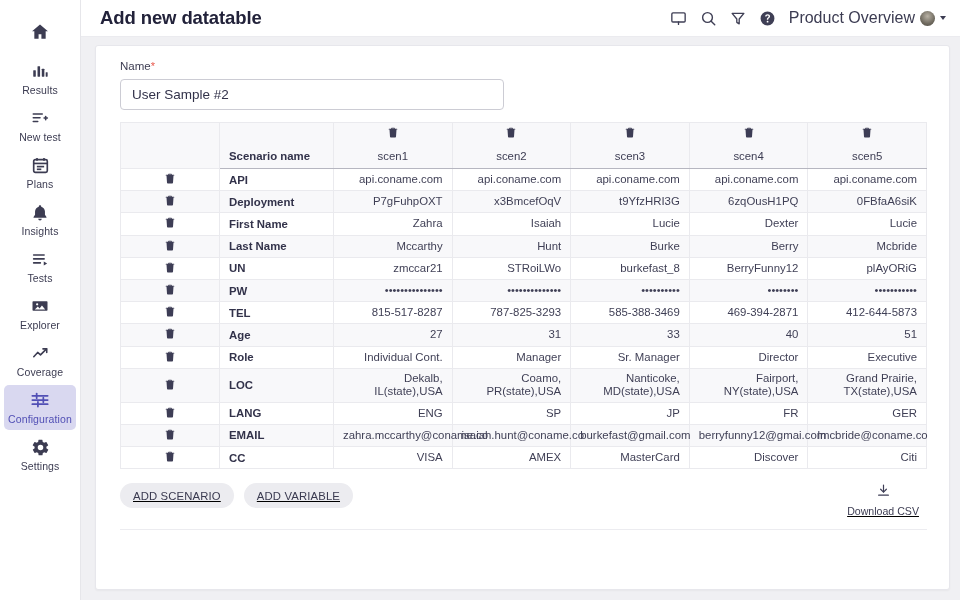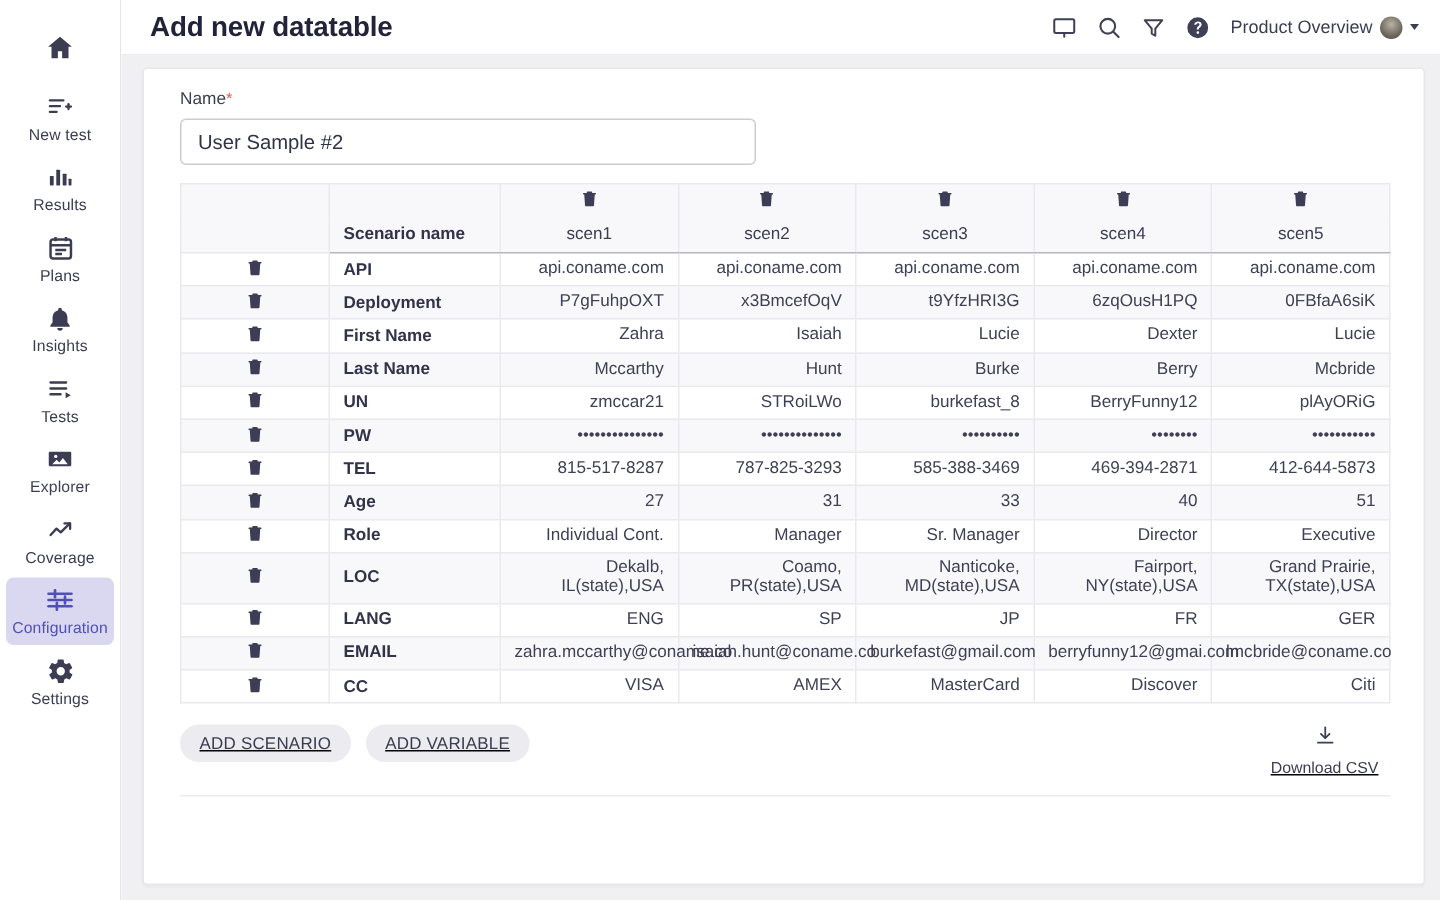--- a/index.html
+++ b/index.html
@@ -44,21 +44,21 @@
     height: 37px; flex: 0 0 37px;
     display: flex; align-items: center;
     padding: 0 20px 0 19px;
     background: #fff;
     border-bottom: 1px solid #ebebef;
   }
   .page-title { font-size: 18.5px; font-weight: 700; color: #22223a; letter-spacing: -0.1px; }
   .topbar-right { margin-left: auto; display: flex; align-items: center; gap: 13px; }
   .tb-ico { color: #3f3f55; display: flex; align-items: center; cursor: pointer; }
   .tb-user { display: flex; align-items: center; gap: 5px; cursor: pointer; }
-  .tb-user-name { font-size: 12px; color: #3c3c52; }
+  .tb-user-name { font-size: 16px; color: #3c3c52; }
   .avatar {
     width: 15px; height: 15px; border-radius: 50%;
     background: radial-gradient(circle at 50% 35%, #b9b2a5 0%, #6f6a5f 60%, #4c4840 100%);
     display: block;
   }
   .caret { width: 0; height: 0; border-left: 3.5px solid transparent; border-right: 3.5px solid transparent; border-top: 4px solid #3c3c52; }
 
   .content-area { flex: 1; background: #f0f0f3; padding: 8px 16px 10px 14px; }
 
   .card {
@@ -150,40 +150,40 @@
       <span class="nav-ico">
         <svg width="20" height="20" viewBox="0 0 24 24" fill="currentColor">
             <path d="M12 3L2.5 11h2.7v9.2h5.1v-5.6h3.4v5.6h5.1V11h2.7L12 3z"></path>
           </svg>
       </span>
     </div>
 
     <div class="nav-item">
       <span class="nav-ico">
         <svg width="20" height="18" viewBox="0 0 24 24" fill="currentColor">
+          <rect x="3" y="11" width="3.4" height="8.5" rx="0.6"></rect>
+          <rect x="8.7" y="5.5" width="3.4" height="14" rx="0.6"></rect>
+          <rect x="14.4" y="9" width="3.4" height="10.5" rx="0.6"></rect>
+          <rect x="19.6" y="13.5" width="2.6" height="6" rx="0.6"></rect>
+        </svg>
+      </span>
+      <span class="nav-label">Results</span>
+    </div>
+
+    <div class="nav-item">
+      <span class="nav-ico">
+        <svg width="20" height="18" viewBox="0 0 24 24" fill="currentColor">
           <rect x="2" y="5.5" width="14" height="2.1" rx="1"></rect>
           <rect x="2" y="10.6" width="11" height="2.1" rx="1"></rect>
           <rect x="2" y="15.7" width="8" height="2.1" rx="1"></rect>
           <rect x="16.4" y="11" width="6.4" height="2.1" rx="1"></rect>
           <rect x="18.5" y="8.9" width="2.1" height="6.4" rx="1"></rect>
         </svg>
       </span>
       <span class="nav-label">New test</span>
-    </div>
-
-    <div class="nav-item">
-      <span class="nav-ico">
-        <svg width="20" height="18" viewBox="0 0 24 24" fill="currentColor">
-          <rect x="3" y="11" width="3.4" height="8.5" rx="0.6"></rect>
-          <rect x="8.7" y="5.5" width="3.4" height="14" rx="0.6"></rect>
-          <rect x="14.4" y="9" width="3.4" height="10.5" rx="0.6"></rect>
-          <rect x="19.6" y="13.5" width="2.6" height="6" rx="0.6"></rect>
-        </svg>
-      </span>
-      <span class="nav-label">Results</span>
     </div>
 
     <div class="nav-item">
       <span class="nav-ico">
         <svg width="19" height="19" viewBox="0 0 24 24" fill="none" stroke="currentColor" stroke-width="2.1">
           <rect x="3.4" y="4.6" width="17.2" height="16" rx="2"></rect>
           <line x1="3.4" y1="9.4" x2="20.6" y2="9.4"></line>
           <line x1="7.4" y1="13.4" x2="16.6" y2="13.4"></line>
           <line x1="7.4" y1="16.8" x2="13" y2="16.8"></line>
           <line x1="7.6" y1="2.6" x2="7.6" y2="6"></line>

